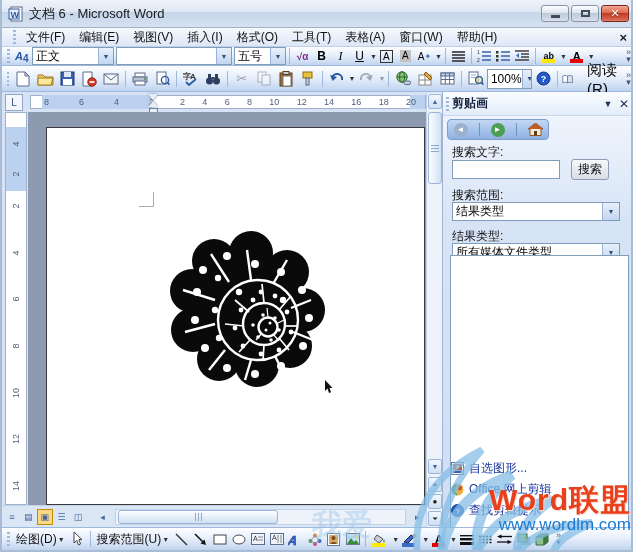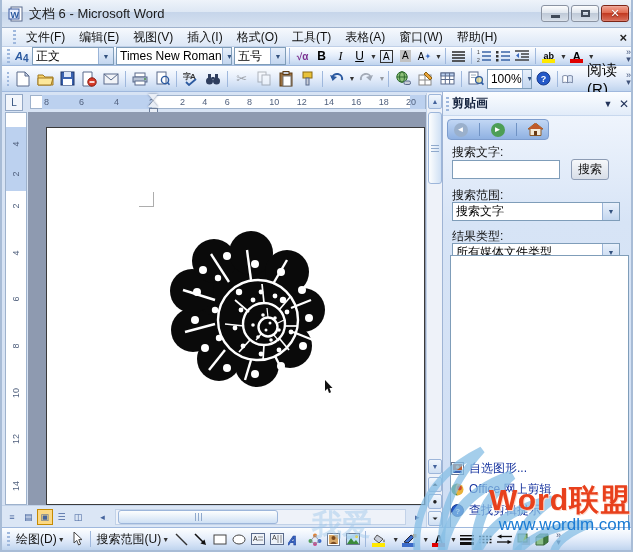--- a/index.html
+++ b/index.html
@@ -139,21 +139,20 @@
       <svg width="16" height="14" viewBox="0 0 16 14">
         <text x="0" y="11" font-size="11" font-weight="bold" font-style="italic" fill="#2c5aa0">A</text>
         <text x="8" y="13" font-size="10" font-weight="bold" fill="#2c5aa0">4</text>
       </svg>
     </div>
     <div class="combo" style="width:82px;">
       <span>正文</span>
       <span class="cbtn">▼</span>
     </div>
     <div class="combo" style="width:116px;margin-left:2px;">
-      <span>Times New Roman</span>
       <span class="cbtn">▼</span>
     </div>
     <div class="combo" style="width:52px;margin-left:2px;">
       <span>五号</span>
       <span class="cbtn">▼</span>
     </div>
     <div class="sep"></div>
     <div class="tbtn">
         <span style="font-size:10px;color:#7a2e8e;font-weight:bold;">√α</span>
       </div>
@@ -602,21 +601,21 @@
       </svg>
     </div>
     <span class="tp-label" style="top:52px;">搜索文字:</span>
     <input id="tp-search-input" value="" style="">
     <div id="tp-search-btn">
         <span>搜索</span>
       </div>
 
     <span class="tp-label" style="top:95px;">搜索范围:</span>
     <div class="combo tp-combo" style="top:110px;">
-      <span>搜索文字</span>
+      <span>结果类型</span>
       <span class="cbtn" style="flex-basis:17px;">▼</span>
     </div>
 
     <span class="tp-label" style="top:136px;">结果类型:</span>
     <div class="combo tp-combo" style="top:151px;">
       <span>所有媒体文件类型</span>
       <span class="cbtn" style="flex-basis:17px;">▼</span>
     </div>
 
     <div id="tp-list"></div>

